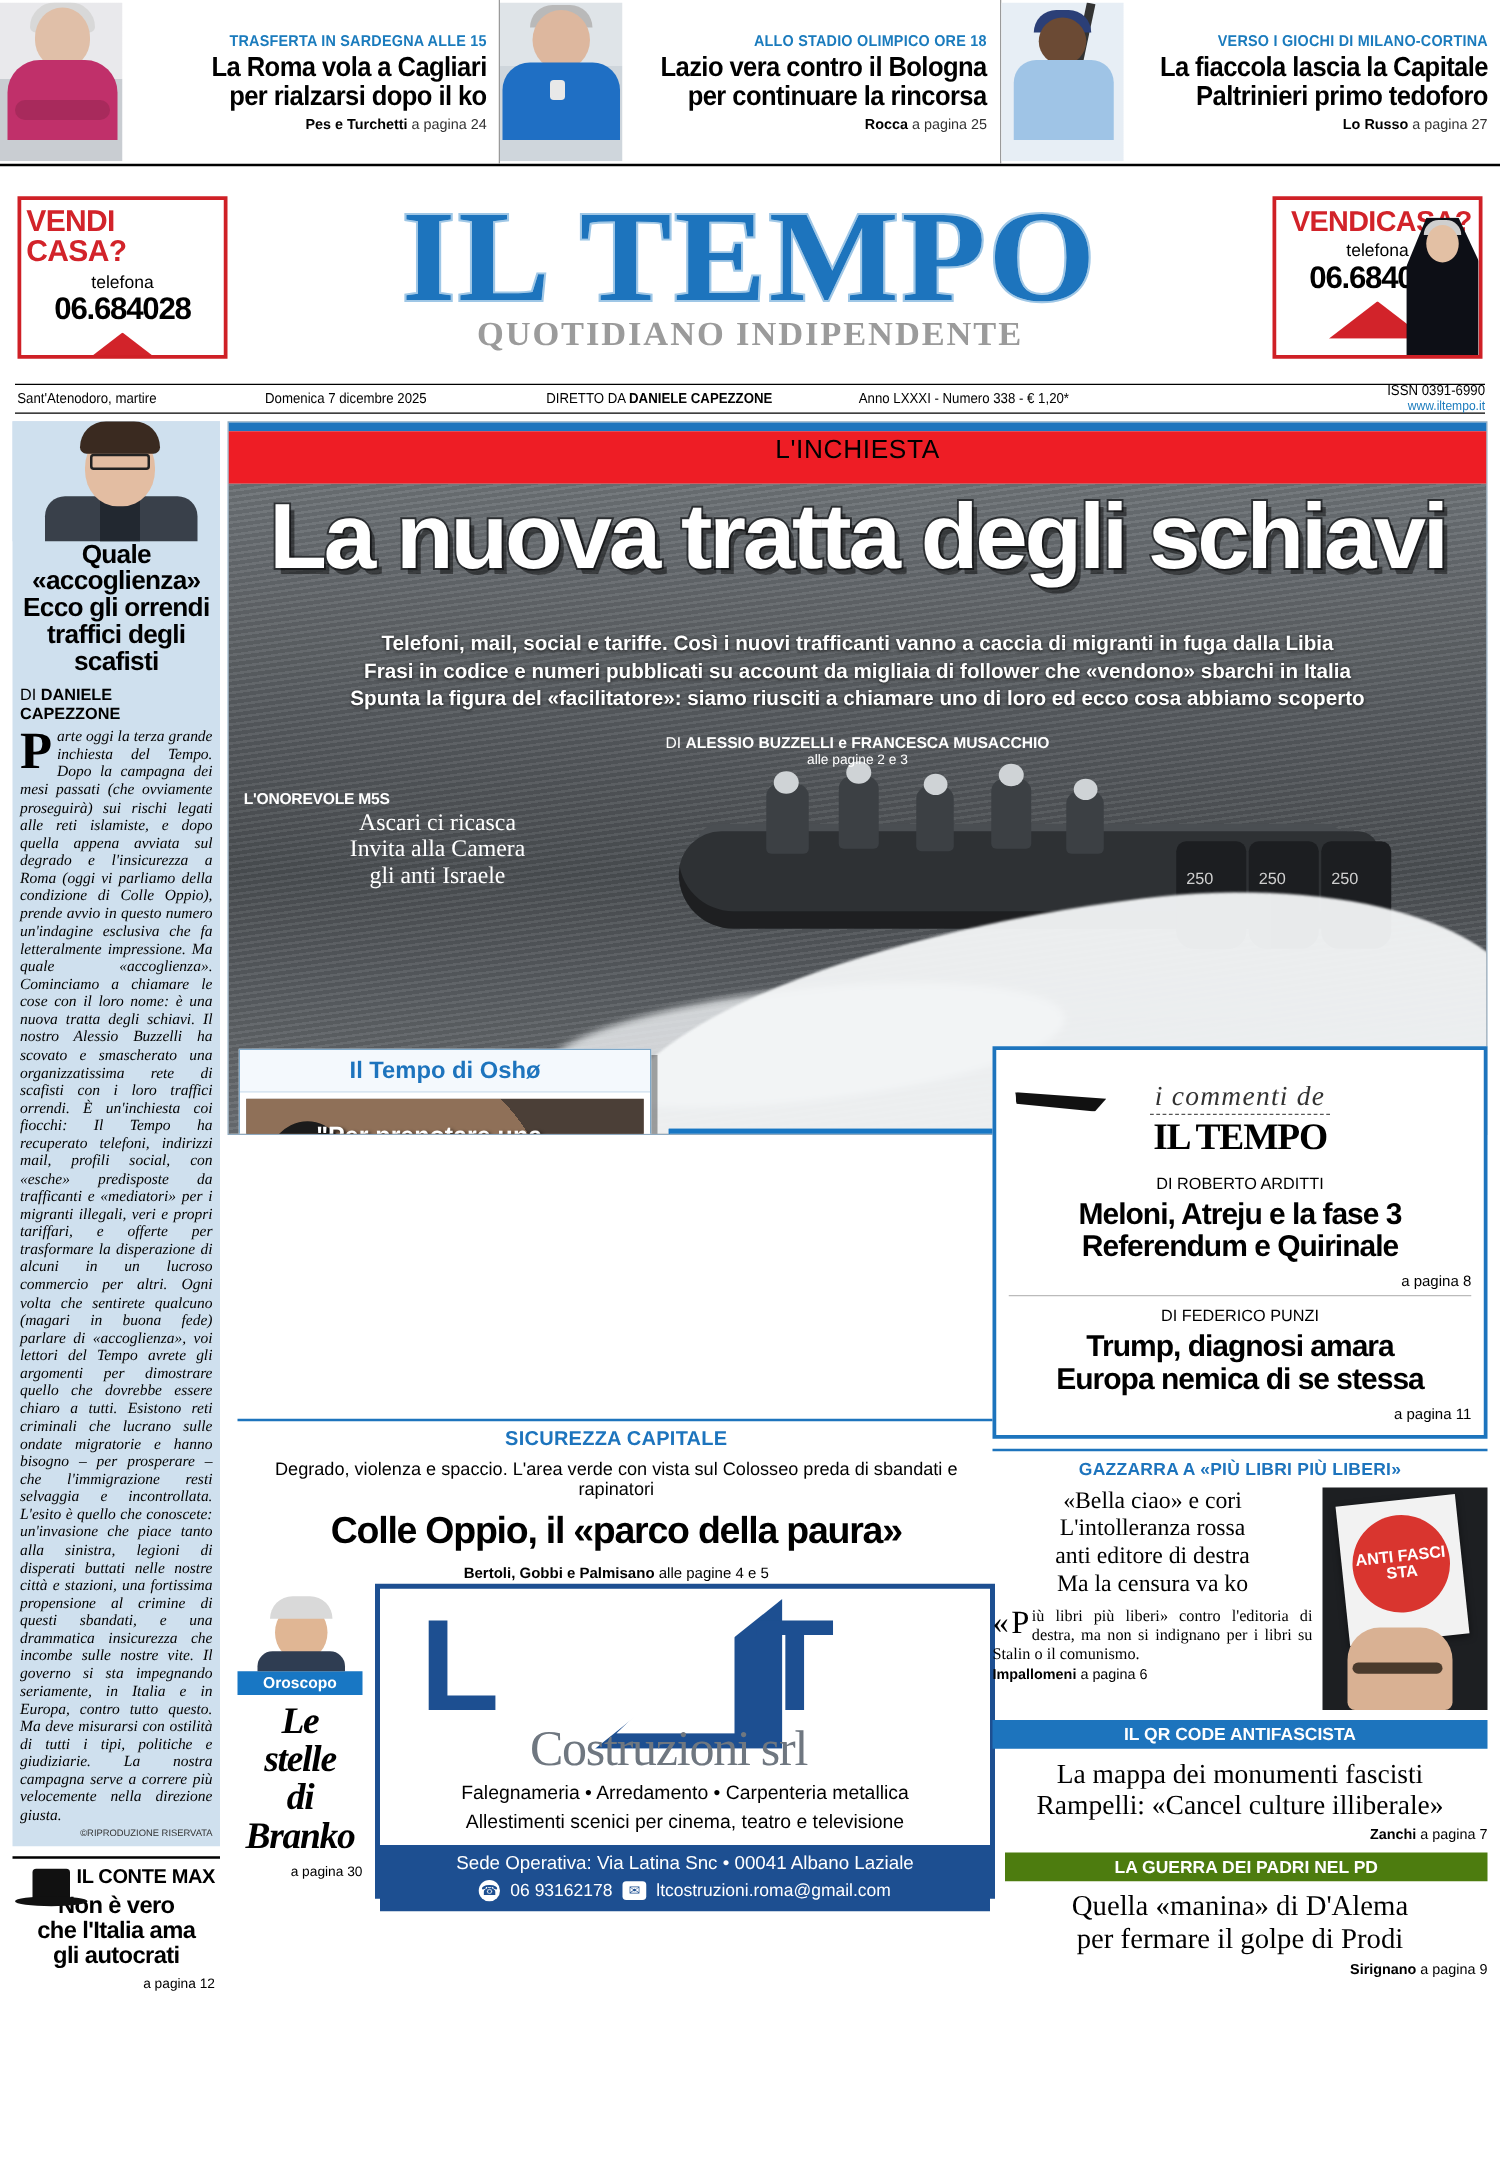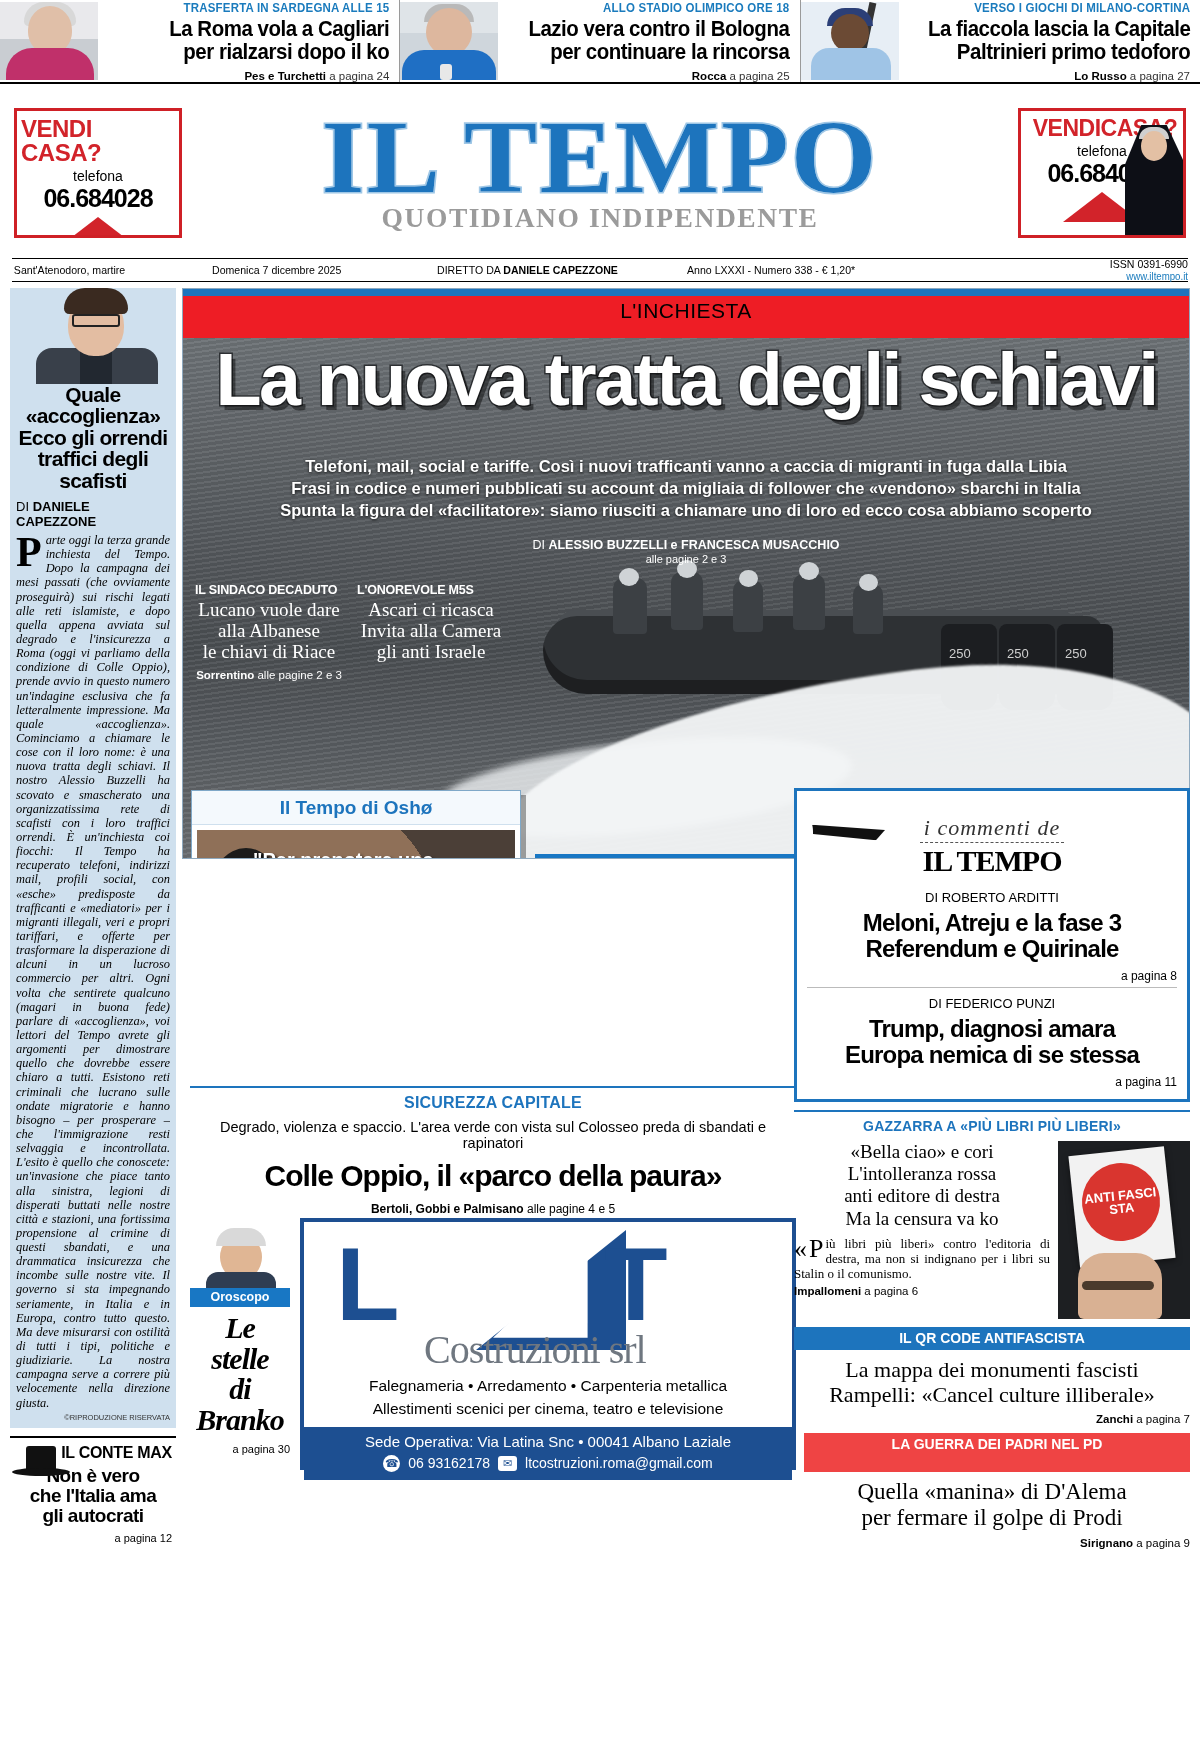--- a/index.html
+++ b/index.html
@@ -7,21 +7,21 @@
     width: 1200px; height: 1747px;
     background: #ffffff;
     font-family: "Liberation Sans", sans-serif;
     color: #000;
     overflow: hidden;
     position: relative;
   }
   .page { width: 1200px; height: 1747px; position: relative; }
 
   
-  .topstrip { display: flex; height: 84px; border-bottom: 2px solid #000; }
+  .topstrip { display: flex; height: 133px; border-bottom: 2px solid #000; }
   .ts-cell { flex: 1; display: flex; align-items: stretch; position: relative; padding: 2px 0; }
   .ts-cell + .ts-cell { border-left: 1px solid #9a9a9a; }
   .ts-photo { width: 98px; flex: 0 0 98px; overflow: hidden; position: relative; }
   .ts-txt { flex: 1; padding: 3px 10px 2px 6px; display: flex; flex-direction: column; justify-content: center; }
   .ts-kicker { color: #1a7bbd; font-size: 12.5px; font-weight: bold; letter-spacing: .2px;
       text-align: right; font-stretch: condensed; transform: scaleX(.92); transform-origin: right; }
   .ts-head { font-size: 22px; font-weight: bold; line-height: 1.04; text-align: right;
       letter-spacing: -.5px; margin-top: 3px; transform: scaleX(.93); transform-origin: right; }
   .ts-ref { font-size: 11.5px; text-align: right; margin-top: 6px; }
   .ts-ref b { font-weight: bold; }
@@ -246,21 +246,21 @@
   .gaz-img .hand { position:absolute; left:20px; top:112px; width:84px; height:66px; background:#d9b193; border-radius:26px 26px 6px 6px;}
   .gaz-img .band { position:absolute; left:24px; top:140px; width:72px; height:9px; background:#4a3a2c; border-radius:5px;}
 
   .qr { margin-top:8px; }
   .qr-k { background:#1d74bd; color:#fff; text-align:center; font-size:14px; font-weight:bold; padding:3px 0 4px;}
   .qr-h { font-family:"Liberation Serif", serif; font-size:22px; line-height:1.14; text-align:center; margin-top:7px;}
   .qr-ref { font-size:11.5px; text-align:right; margin-top:6px;}
   .qr-ref b { font-weight:bold; }
 
   .pd { margin-top:8px; }
-  .pd-k { background:#ef4444; color:#fff; text-align:center; font-size:14px; font-weight:bold; padding:3px 0 20px;margin-left:10px;}
+  .pd-k { background:#4d7c0f; color:#fff; text-align:center; font-size:14px; font-weight:bold; padding:3px 0 4px;margin-left:10px;}
   .pd-h { font-family:"Liberation Serif", serif; font-size:23px; line-height:1.14; text-align:center; margin-top:7px;}
   .pd-ref { font-size:11.5px; text-align:right; margin-top:6px;}
   .pd-ref b { font-weight:bold; }
 </style>
 </head>
 <body>
 
 <div class="page">
 
   <div class="topstrip">
@@ -458,30 +458,20 @@
             <div>Spunta la figura del «facilitatore»: siamo riusciti a chiamare uno di loro ed ecco cosa abbiamo scoperto</div>
           </div>
 
           <div class="lead-by">
             <span>DI</span>
             <span class="nm">ALESSIO BUZZELLI e FRANCESCA MUSACCHIO</span>
             <span class="pg">alle pagine 2 e 3</span>
           </div>
 
           <div class="subitems">
-            <div class="si">
-              <div class="si-k">IL SINDACO DECADUTO</div>
-              <div class="si-h">
-                <div>Lucano vuole dare</div>
-                <div>alla Albanese</div>
-                <div>le chiavi di Riace</div>
-              </div>
-              <div class="si-r"><b>Sorrentino</b>
-                <span>alle pagine 2 e 3</span></div>
-            </div>
             <div class="si">
               <div class="si-k">L'ONOREVOLE M5S</div>
               <div class="si-h">
                 <div>Ascari ci ricasca</div>
                 <div>Invita alla Camera</div>
                 <div>gli anti Israele</div>
               </div>
             </div>
           </div>
 

